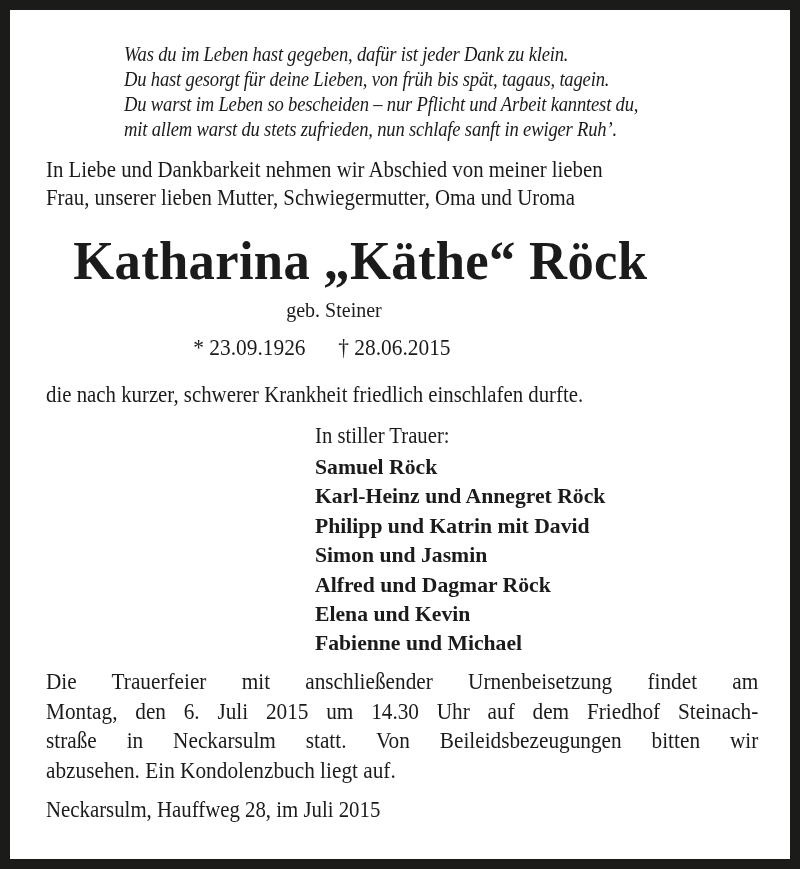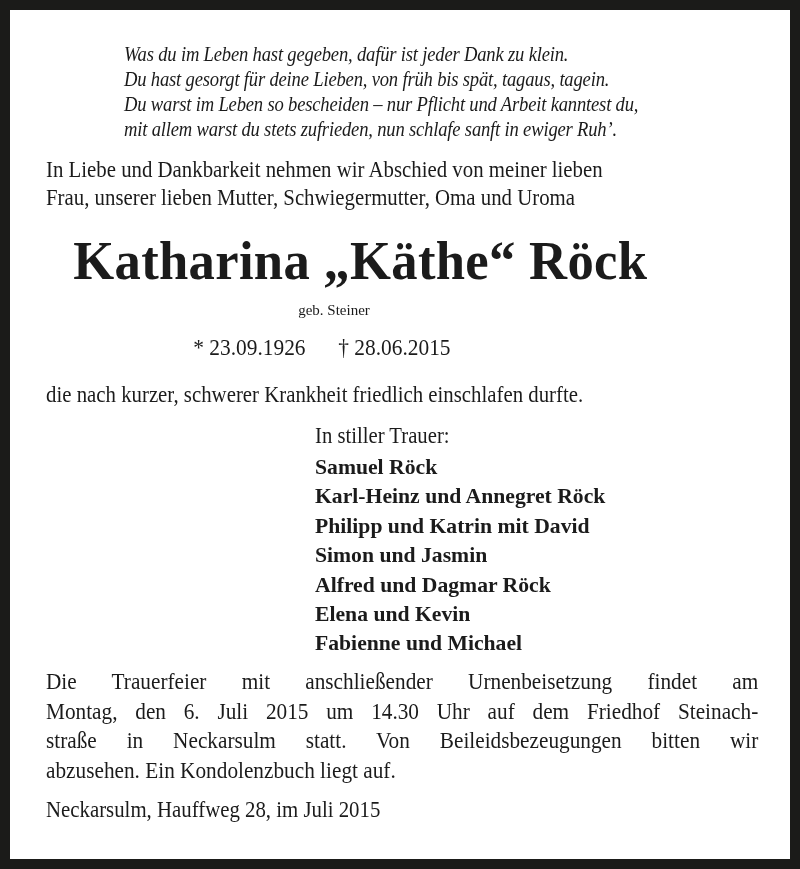--- a/index.html
+++ b/index.html
@@ -62,21 +62,21 @@
       letter-spacing: 0.3px;
     }
     .name span {
       display: inline-block;
       transform: scaleX(0.975);
     }
     .born {
       left: 0; width: 668px;
       top: 297px;
       text-align: center;
-      font-size: 15px;
+      font-size: 20px;
       line-height: 26px;
     }
     .dates {
       left: 0; width: 644px;
       top: 334px;
       text-align: center;
       font-size: 23px;
       line-height: 28px;
     }
     .dates span { display: inline-block; transform: scaleX(0.93); }

